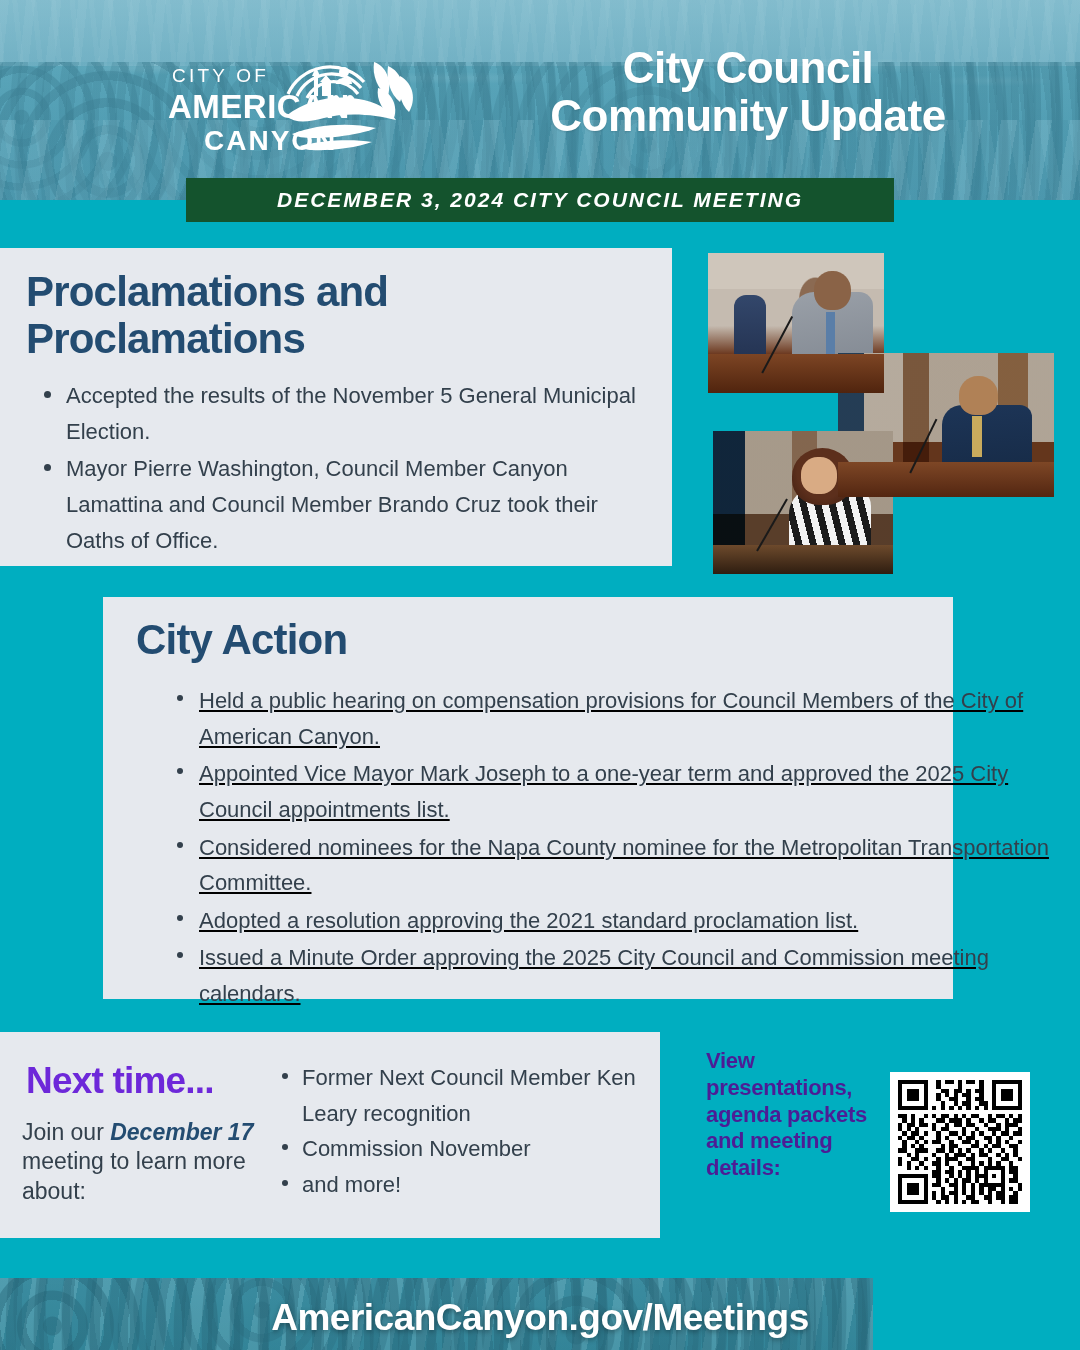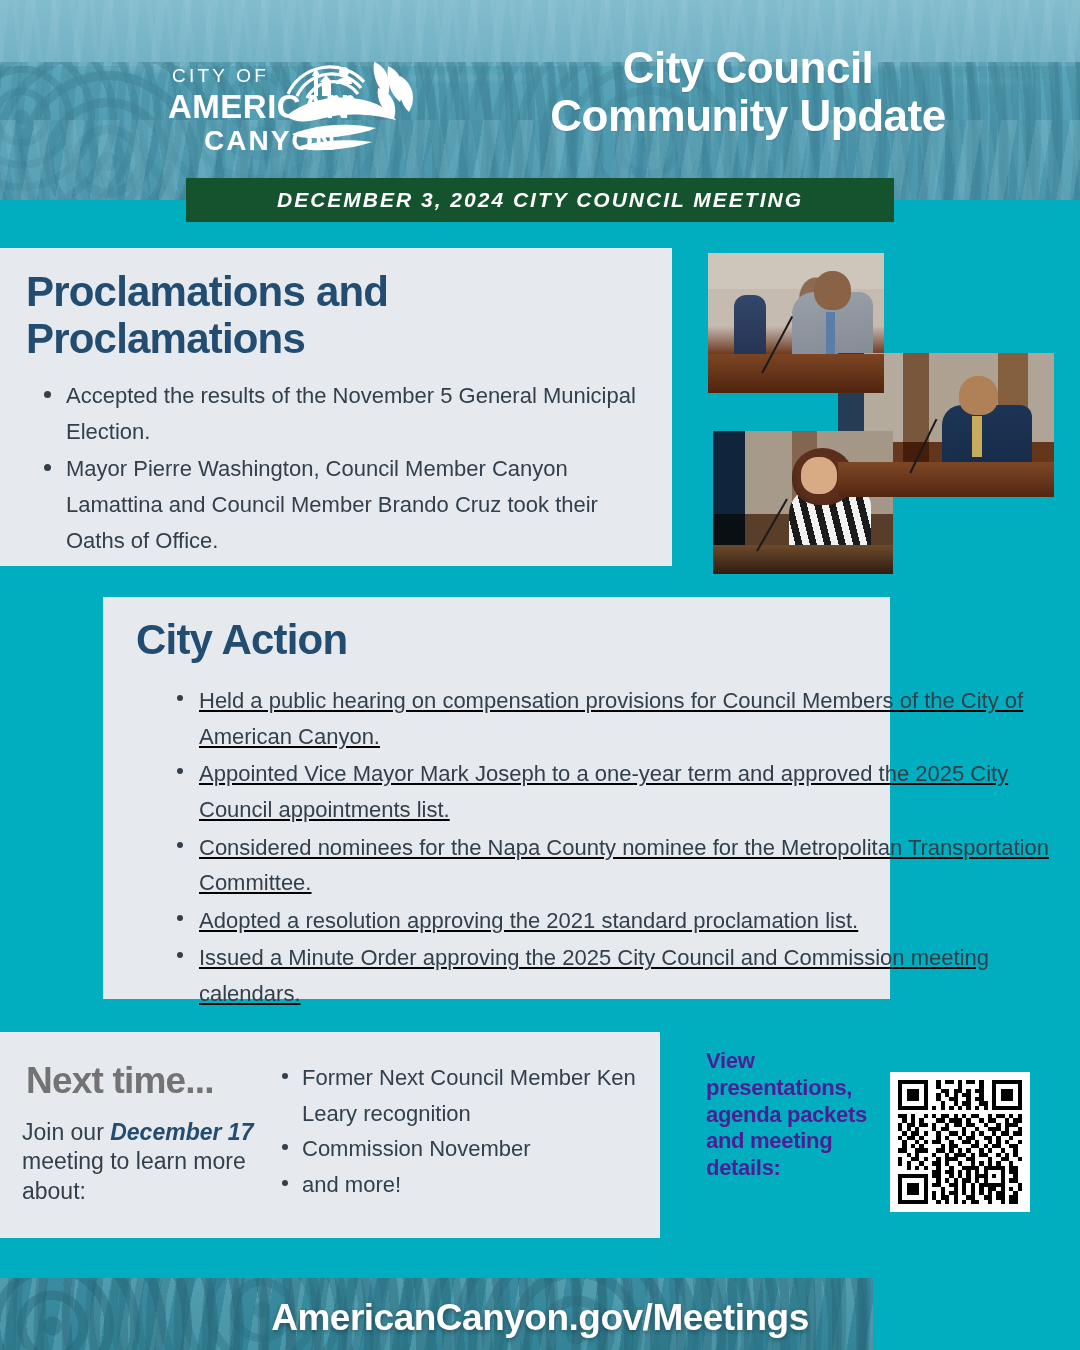--- a/index.html
+++ b/index.html
@@ -93,21 +93,21 @@
     color:#ffffff;
     font-weight:bold; font-style:italic;
     font-size:21px;
     letter-spacing:2.0px;
   }
 
   
   .panel { background:#E6E9EE; position:absolute; }
 
   #proclamations-panel { left:0; top:248px; width:672px; height:318px; }
-  #city-action-panel   { left:103px; top:597px; width:787px; height:402px; }
+  #city-action-panel   { left:103px; top:597px; width:850px; height:402px; }
   #next-time-panel     { left:0; top:1032px; width:660px; height:206px; }
 
   h2.sec-title {
     color:#234C71;
     font-weight:bold;
     letter-spacing:-0.8px;
   }
   #proclamations-title {
     position:absolute; left:26px; top:20px;
     font-size:42px; line-height:1.12;
@@ -231,21 +231,21 @@
     background:linear-gradient(180deg,#6d4a2c,#2e1d10); z-index:5;
   }
   .ph-mic {
     position:absolute; width:2px; background:#1a1a1a; z-index:6;
     transform-origin:bottom center;
   }
 
   
   #next-time-title {
     position:absolute; left:26px; top:28px;
-    color:#737373; font-weight:bold; font-size:37px; letter-spacing:-0.8px;
+    color:#6d28d9; font-weight:bold; font-size:37px; letter-spacing:-0.8px;
   }
   #next-time-sub {
     position:absolute; left:22px; top:86px; width:250px;
     color:#33404C; font-size:23px; line-height:1.28;
   }
   #next-time-sub b { color:#234C71; font-style:italic; }
   #next-time-list {
     position:absolute; left:272px; top:28px; width:370px;
     font-size:22px; line-height:1.62;
     list-style:none;

